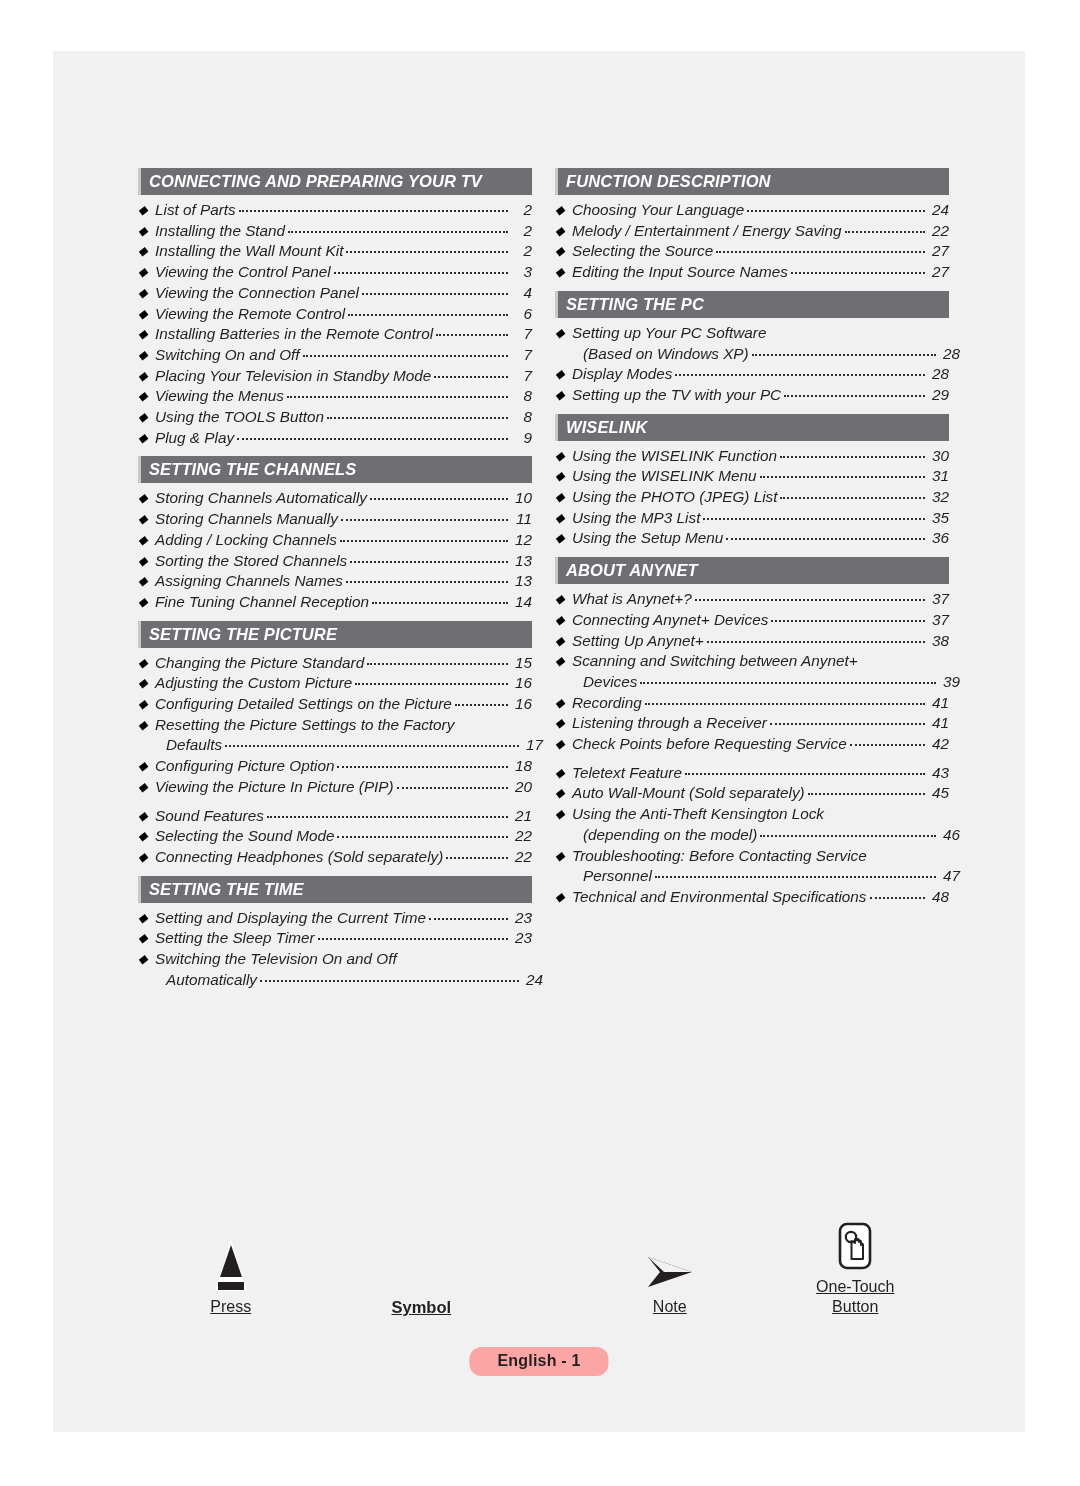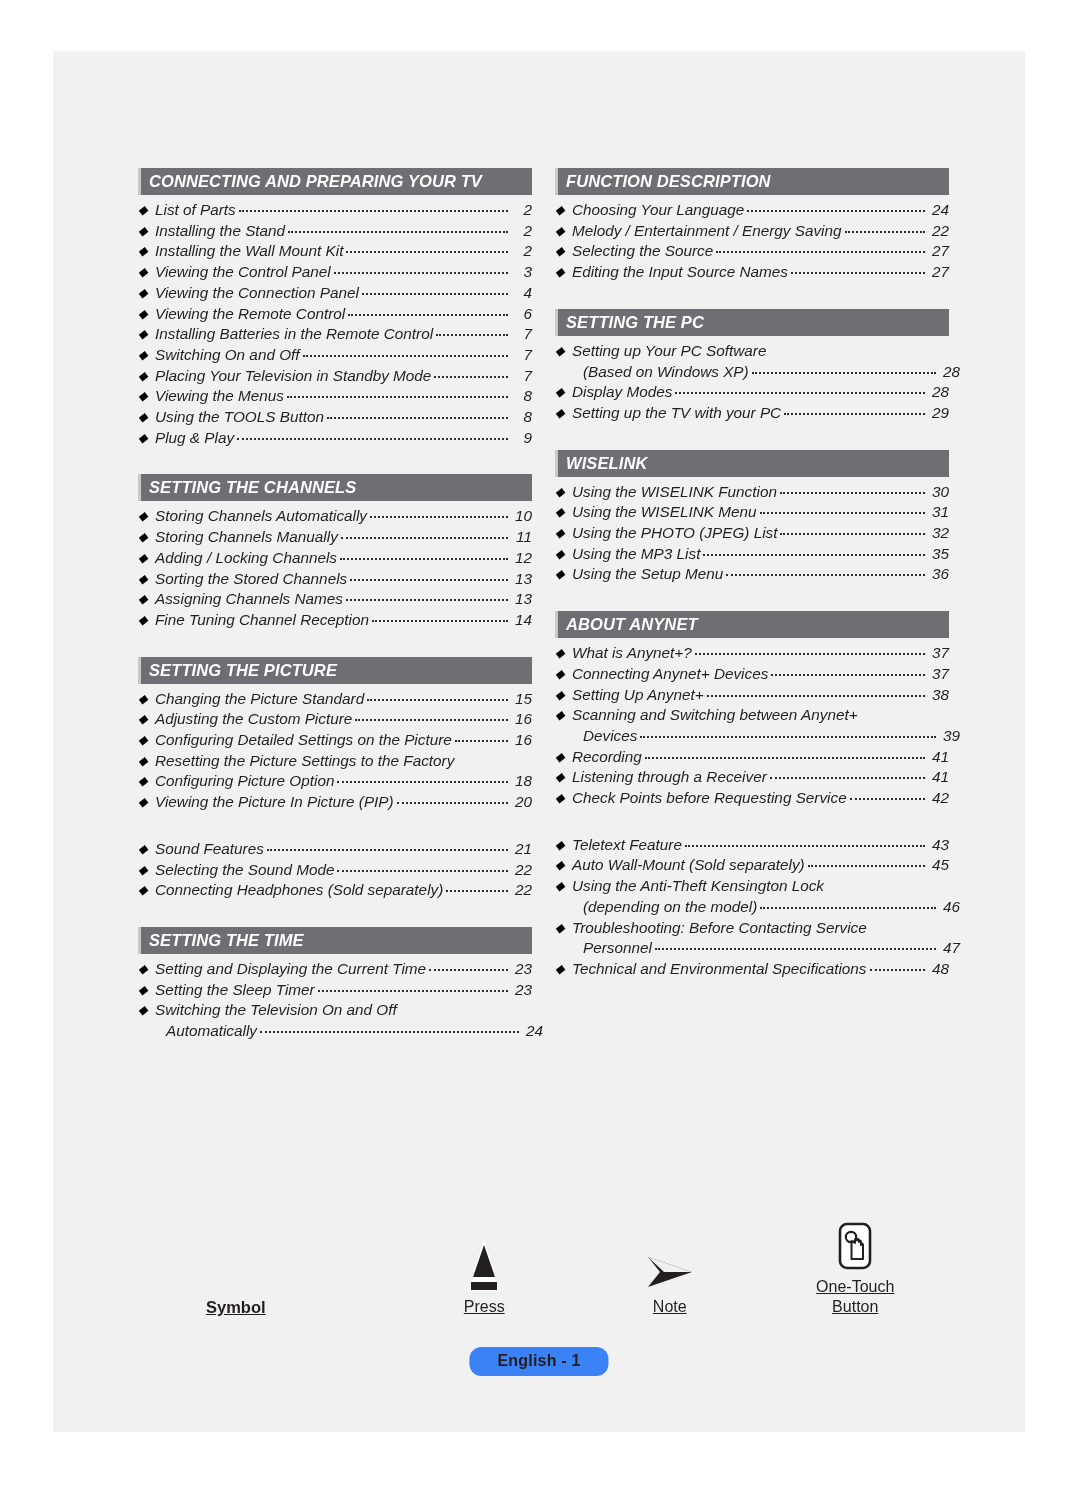--- a/index.html
+++ b/index.html
@@ -47,21 +47,21 @@
     gap: 23px;
     font-style: italic;
   }
   .col {
     width: 394px;
     flex: 0 0 394px;
   }
 
   
   .section { margin-bottom: 2px; }
-  .section.gap-top { margin-top: 26px; }
+  .section.gap-top { margin-top: 8px; }
 
   .sec-header {
     height: 27px;
     background: #6e6e73;
     border-left: 3px solid #c9c9cc;
     box-sizing: border-box;
     display: flex;
     align-items: center;
     padding-left: 8px;
     margin-bottom: 5px;
@@ -144,21 +144,21 @@
     text-decoration: underline;
   }
   .legend-label.bold { font-weight: bold; font-size: 16.5px; }
 
   
   .footer-badge {
     position: absolute;
     left: 50%;
     transform: translateX(-50%);
     top: 1296px;
-    background: #3b82f6;
+    background: #fca5a5;
     border-radius: 12px;
     padding: 5px 28px 6px 28px;
     font-size: 16px;
     font-weight: bold;
     color: #231f20;
     letter-spacing: 0.2px;
   }
 </style>
 </head>
 <body>
@@ -350,20 +350,25 @@
               <span class="leader"></span>
               <span class="pg">16</span>
             </div>
           </div>
           <div class="entry">
             <span class="bullet">◆</span>
             <div class="line noleader">
               <span class="txt">Resetting the Picture Settings to the Factory</span>
               <span class="leader"></span>
             </div>
+            <div class="line cont">
+              <span class="txt">Defaults</span>
+              <span class="leader"></span>
+              <span class="pg">17</span>
+            </div>
           </div>
           <div class="entry">
             <span class="bullet">◆</span>
             <div class="line">
               <span class="txt">Configuring Picture Option</span>
               <span class="leader"></span>
               <span class="pg">18</span>
             </div>
           </div>
           <div class="entry">
@@ -663,34 +668,34 @@
               <span class="txt">Technical and Environmental Specifications</span>
               <span class="leader"></span>
               <span class="pg">48</span>
             </div>
           </div>
         </div>
       </div>
   </div>
 
   <div class="legend">
-    <div class="legend-cell first">
-      <div class="legend-icon"></div>
-      <div class="legend-label bold">Symbol</div>
-    </div>
-
     <div class="legend-cell">
       <div class="legend-icon">
         <svg width="44" height="56" viewBox="0 0 44 56" aria-hidden="true">
           <polygon points="22,2 38,54 6,54" fill="#ffffff"></polygon>
           <polygon points="22,8 33,40 11,40" fill="#231f20"></polygon>
           <rect x="9" y="45" width="26" height="8" fill="#231f20"></rect>
         </svg>
       </div>
       <div class="legend-label">Press</div>
+    </div>
+
+    <div class="legend-cell first">
+      <div class="legend-icon"></div>
+      <div class="legend-label bold">Symbol</div>
     </div>
 
     <div class="legend-cell">
       <div class="legend-icon">
         <svg width="52" height="42" viewBox="0 0 52 42" aria-hidden="true">
           <path d="M4 6 L48 21 L4 36 L16 21 Z" fill="#231f20"></path>
           <path d="M4 6 L48 21 L20 21 Z" fill="#f0f1f0"></path>
         </svg>
       </div>
       <div class="legend-label">Note</div>

